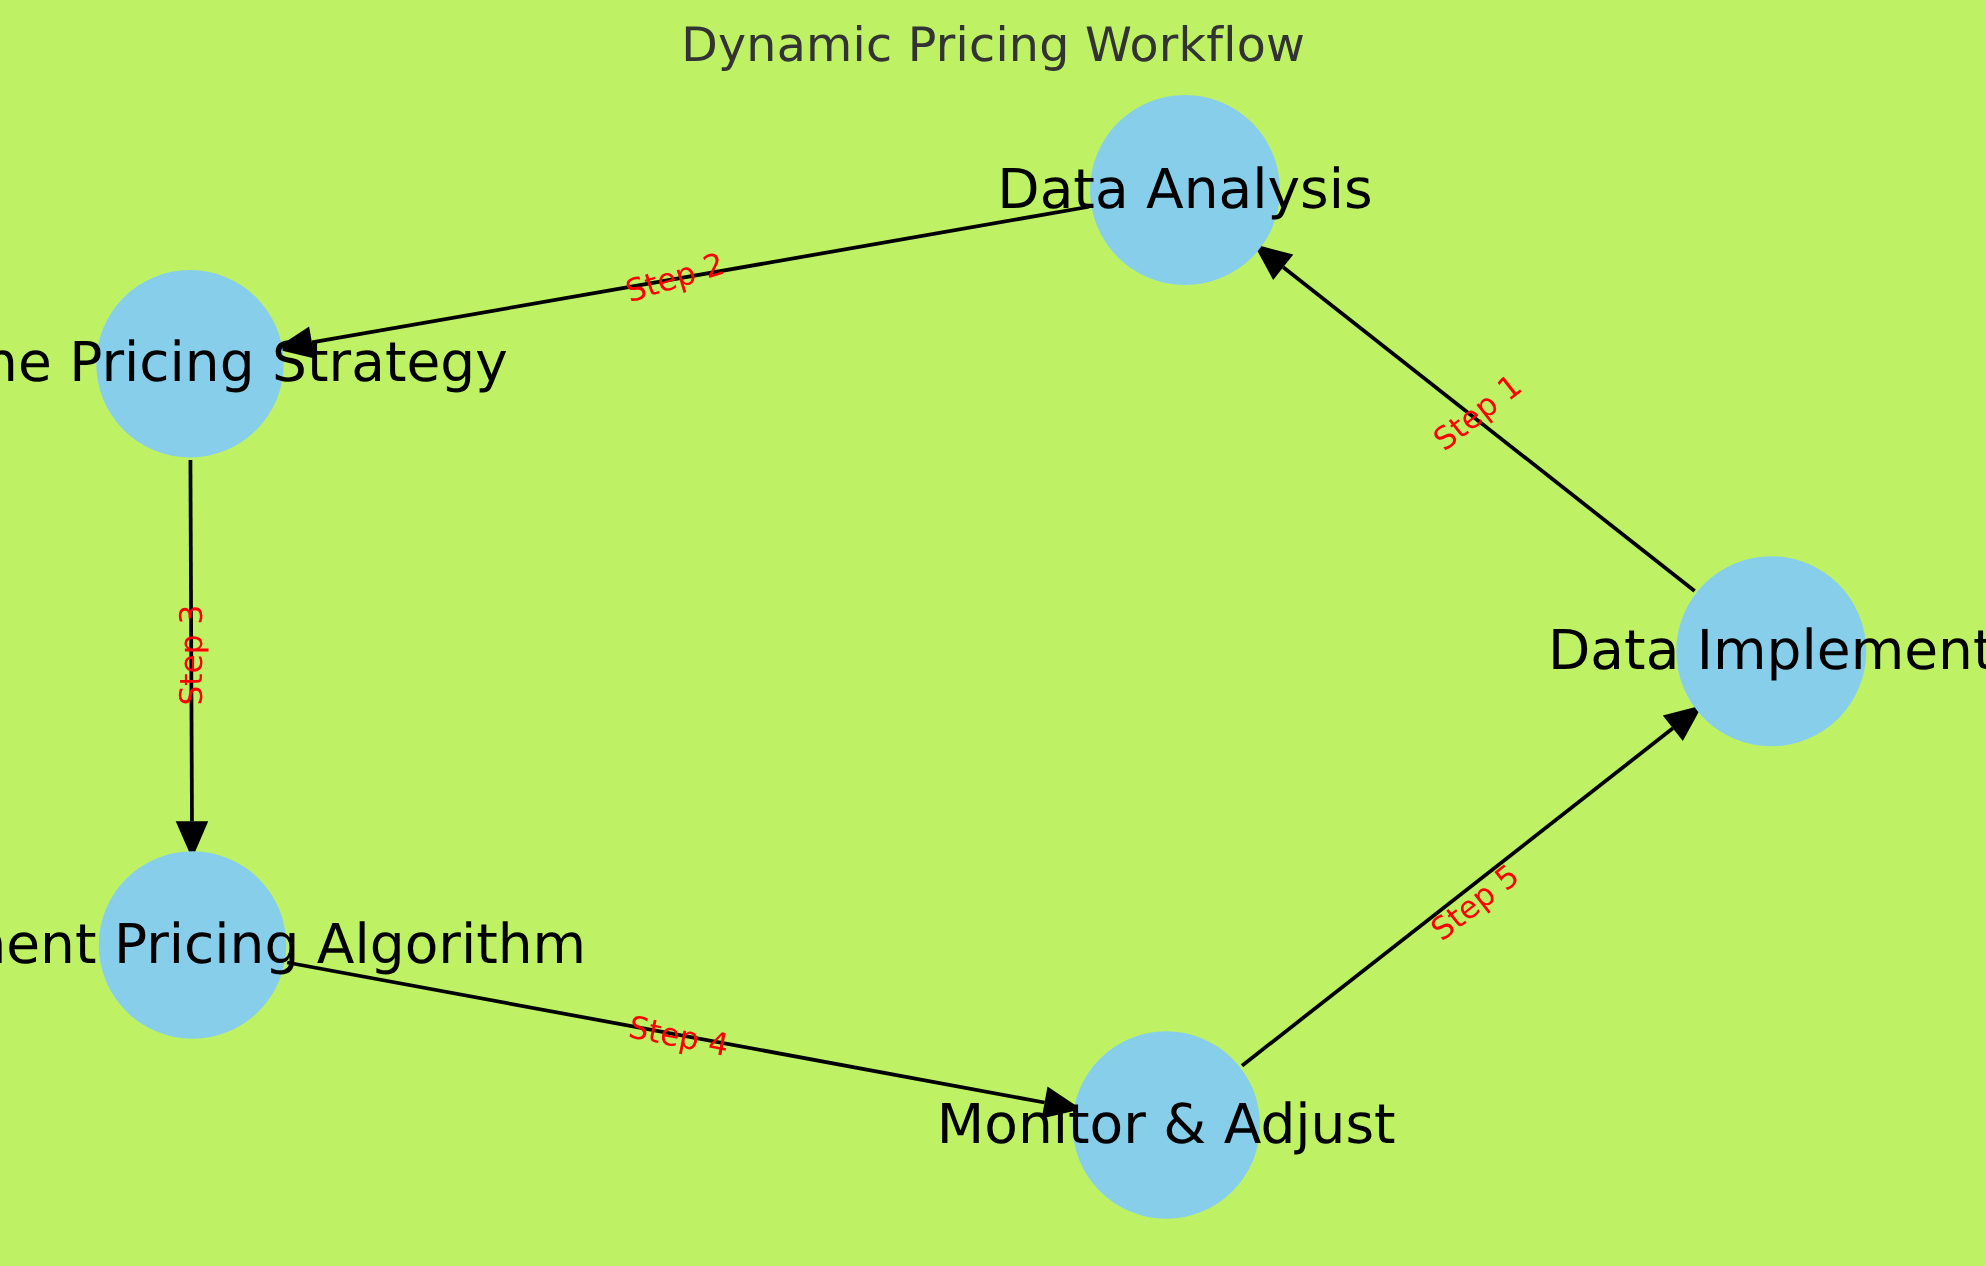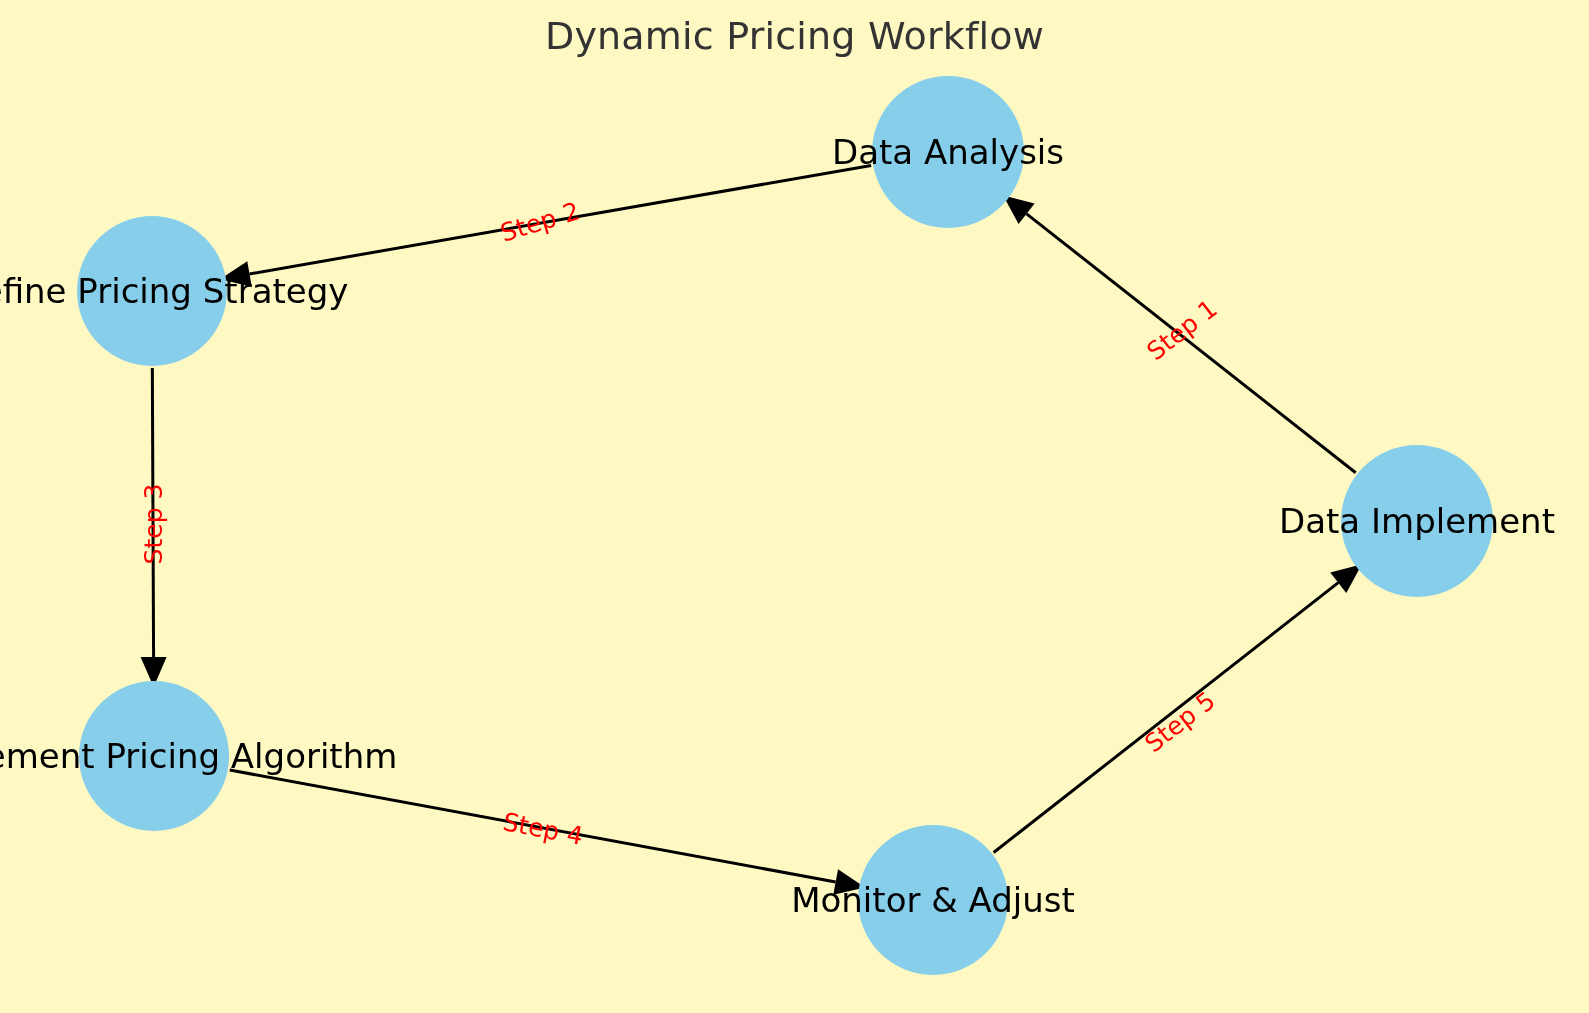--- a/index.html
+++ b/index.html
@@ -10,21 +10,21 @@
   body {
     width: 1589px;
     height: 1013px;
     overflow: hidden;
     font-family: "DejaVu Sans", sans-serif;
   }
   #canvas {
     position: relative;
     width: 1589px;
     height: 1013px;
-    background: #fef9c3;
+    background: #bef264;
   }
   #graph-svg {
     position: absolute;
     left: 0;
     top: 0;
     width: 1589px;
     height: 1013px;
   }
   .diagram-title {
     position: absolute;
@@ -35,21 +35,21 @@
     font-family: "DejaVu Sans", sans-serif;
     font-size: 38px;
     font-weight: 400;
     color: #333333;
     letter-spacing: 0.2px;
     white-space: nowrap;
   }
   .node-label {
     position: absolute;
     font-family: "DejaVu Sans", sans-serif;
-    font-size: 34px;
+    font-size: 44px;
     font-weight: 400;
     color: #000000;
     white-space: nowrap;
     transform: translate(-50%, -50%);
     line-height: 1;
   }
   .edge-label {
     position: absolute;
     font-family: "DejaVu Sans", sans-serif;
     font-size: 25px;

